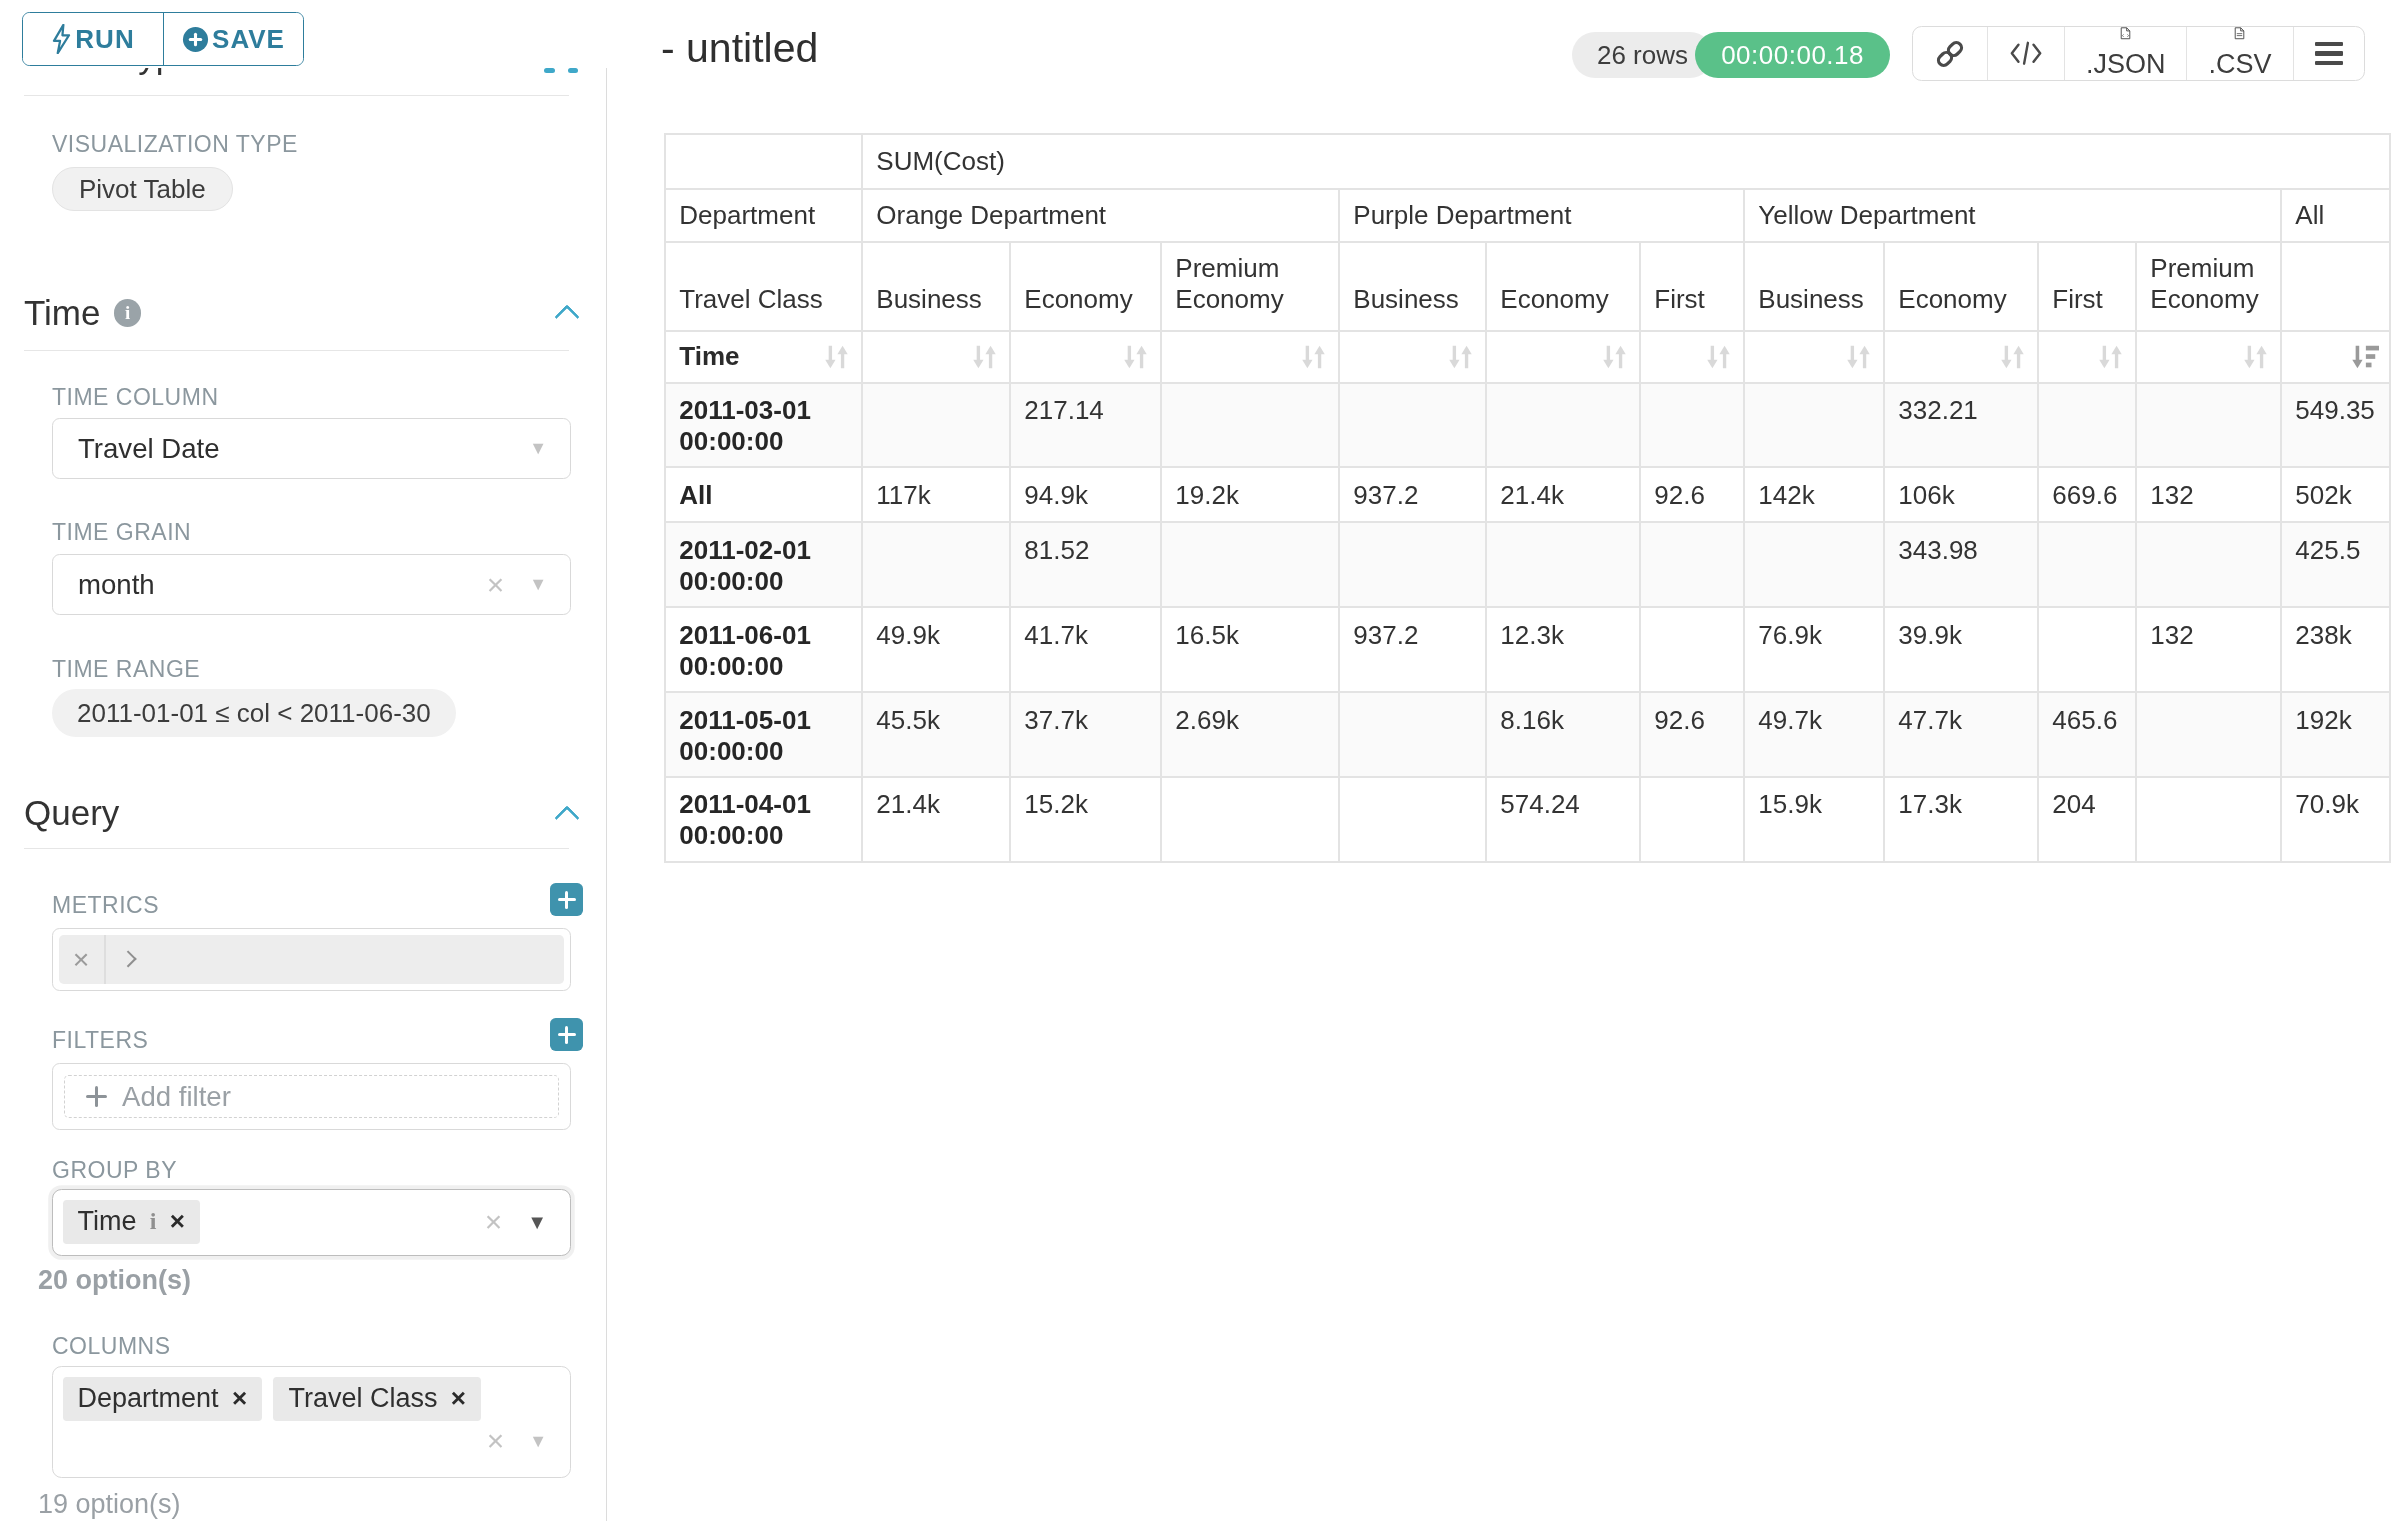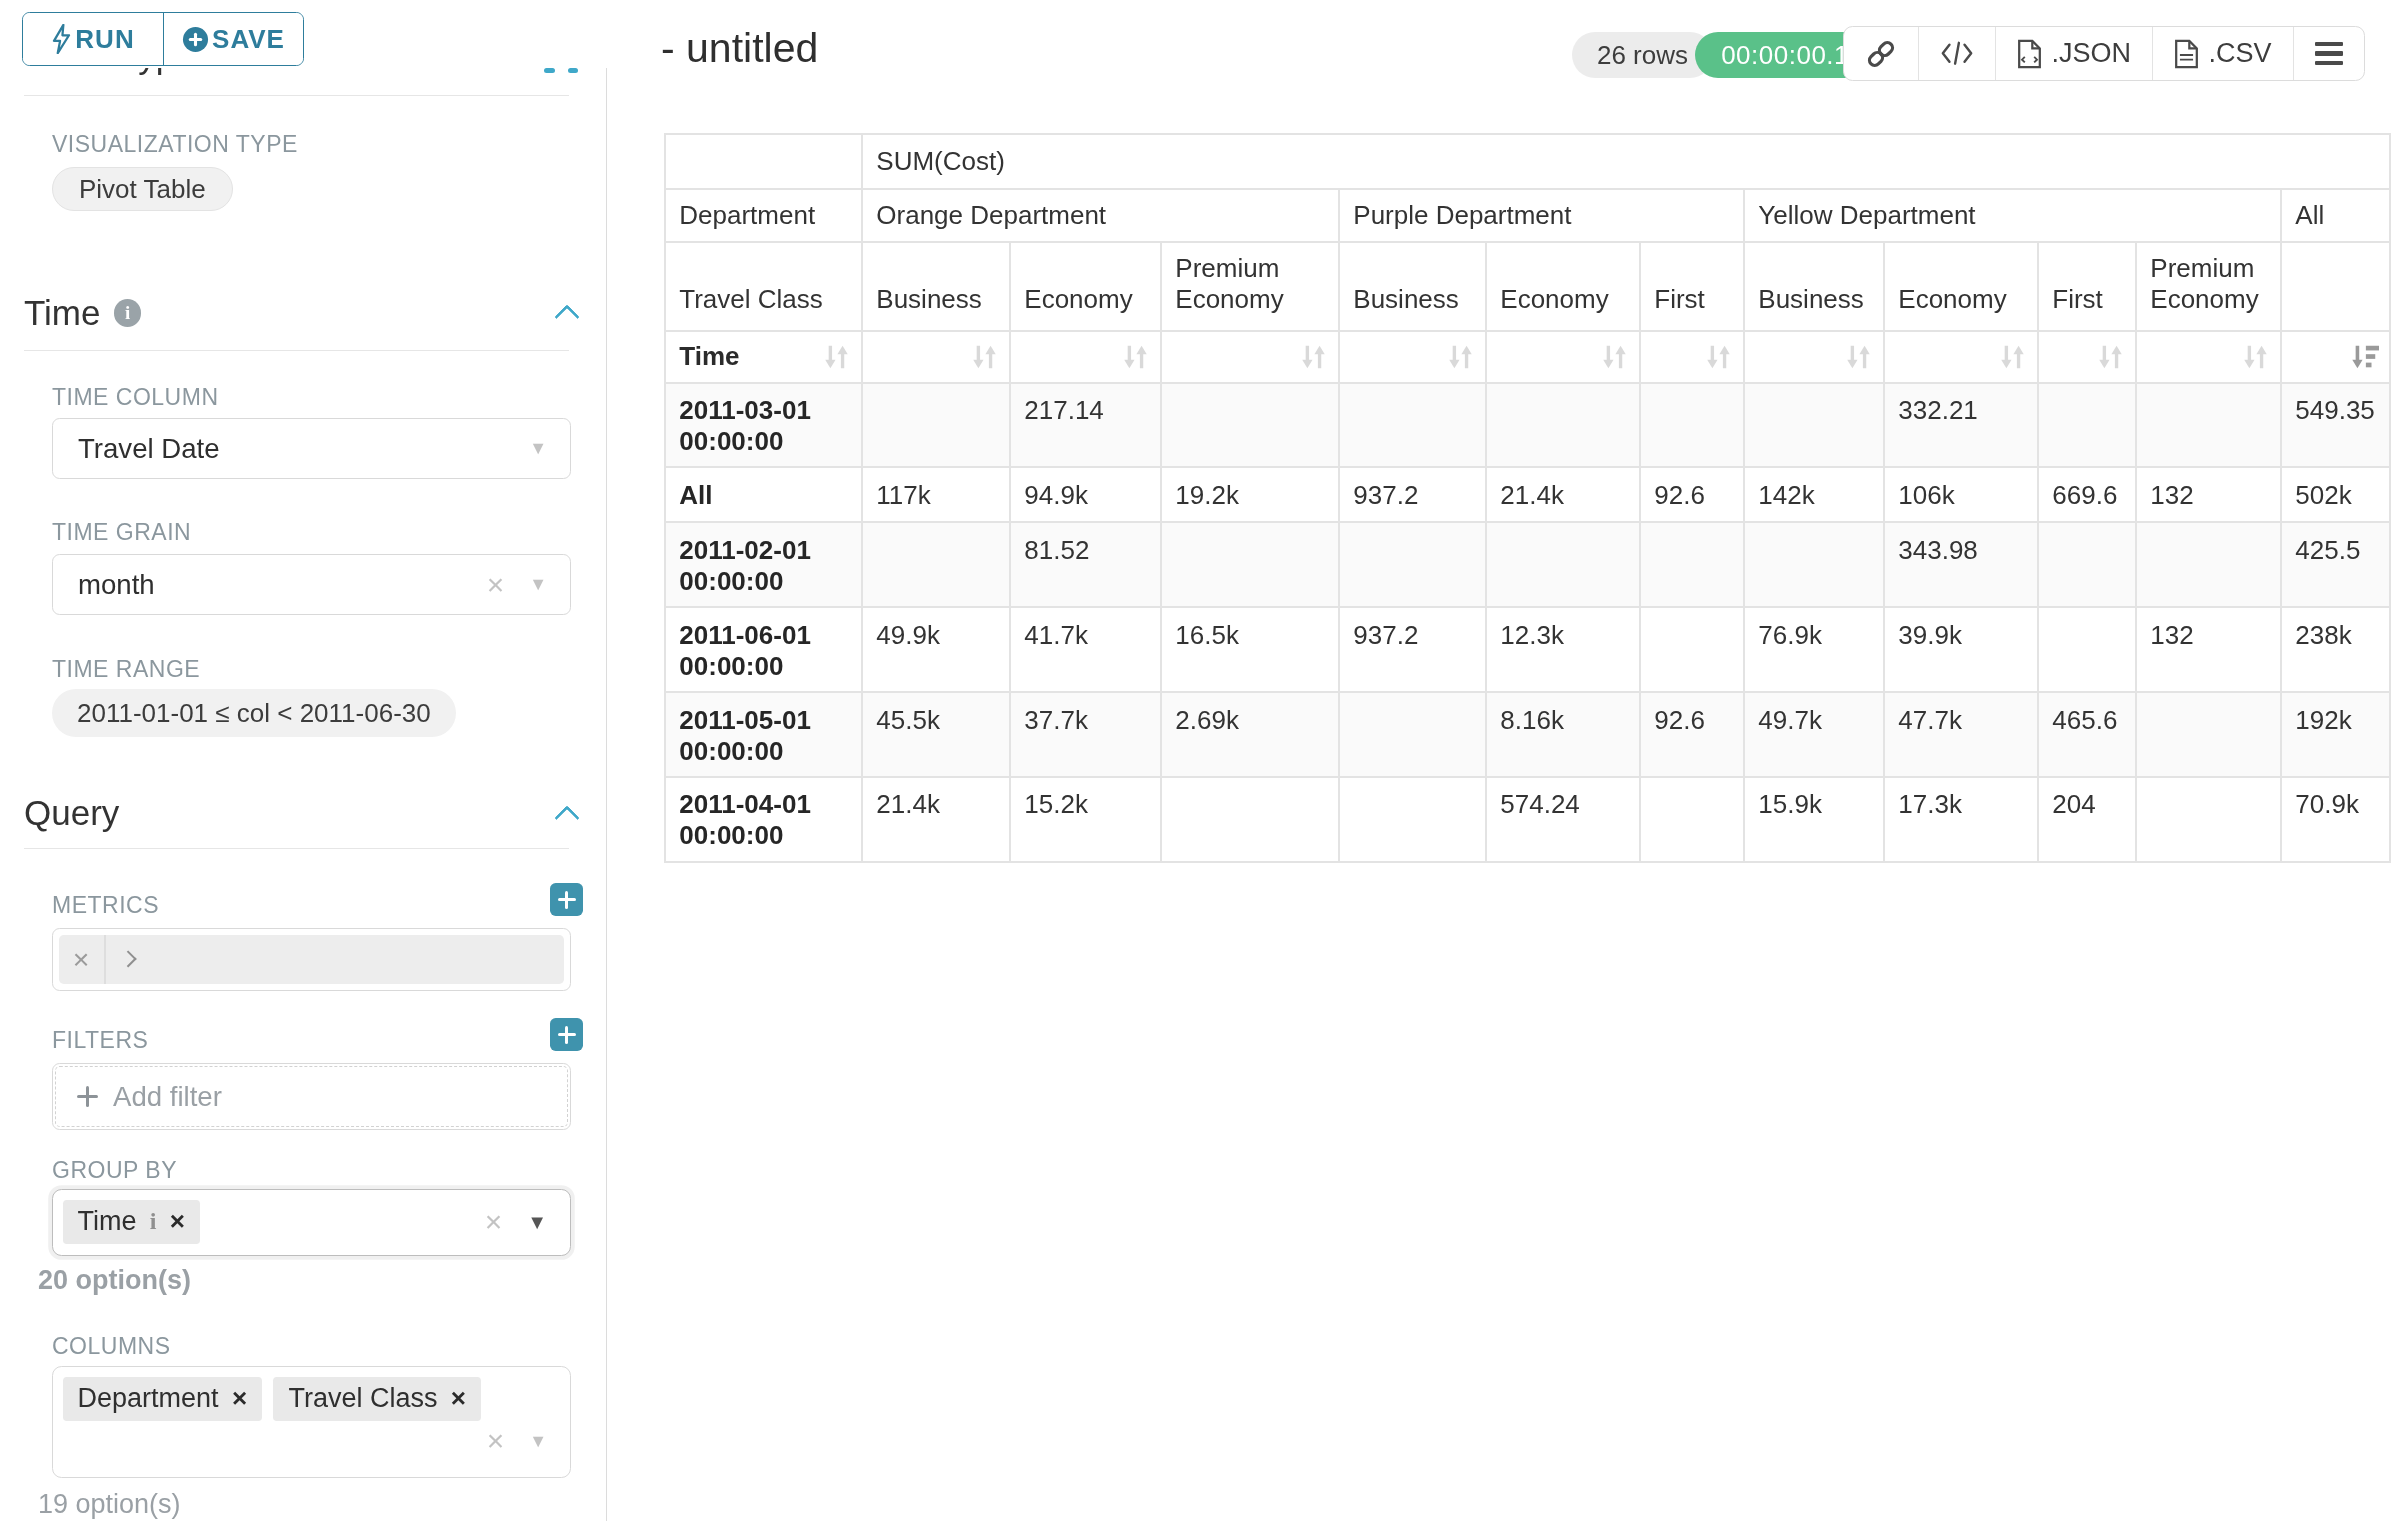--- a/index.html
+++ b/index.html
@@ -45,21 +45,21 @@
   .plus-btn::after  { content:""; position:absolute; width:3.3px; height:18px; background:#fff; border-radius:1.9px; }
 
   .metric-box { position:absolute; left:52px; width:519px; height:63px; border:1.9px solid #d9d9d9; border-radius:7.6px; padding:5.7px; background:#fff; }
   .metric-pill { display:flex; height:100%; background:#ededed; border-radius:4.8px; align-items:stretch; overflow:hidden; }
   .metric-pill .seg-x { width:46px; display:flex; align-items:center; justify-content:center; color:#9b9b9b; font-size:28.5px; border-right:1.9px solid #dedede; }
   .metric-pill .seg-label { flex:1; display:flex; align-items:center; gap:9.5px; padding-left:19px; font-size:27px; color:#2f2f2f; }
   .fx { font-style:italic; font-family:"Liberation Serif", serif; font-size:25px; color:#4a4a4a; }
   .metric-pill .seg-arrow { width:46px; display:flex; align-items:center; justify-content:center; border-left:1.9px solid #dedede; }
   .chev-right { width:12.4px; height:12.4px; border-right:2.9px solid #8f8f8f; border-top:2.9px solid #8f8f8f; transform:rotate(45deg); }
 
-  .addfilter-box { position:absolute; left:52px; width:519px; height:67px; border:1.9px solid #d9d9d9; border-radius:7.6px; padding:2px; background:#fff; }
+  .addfilter-box { position:absolute; left:52px; width:519px; height:67px; border:1.9px solid #d9d9d9; border-radius:7.6px; padding:11px; background:#fff; }
   .addfilter-inner { height:100%; border:1.9px dashed #d2d2d2; border-radius:4.8px; display:flex; align-items:center; gap:15px; padding-left:21px; color:#9aa0a5; font-size:27.6px; }
   .plus-glyph { position:relative; width:21px; height:21px; }
   .plus-glyph::before { content:""; position:absolute; top:8.6px; left:0; width:21px; height:3.8px; background:#8d9398; border-radius:1.9px; }
   .plus-glyph::after { content:""; position:absolute; left:8.6px; top:0; width:3.8px; height:21px; background:#8d9398; border-radius:1.9px; }
 
   .multiselect { position:absolute; left:52px; width:519px; background:#fff; border:1.9px solid #d9d9d9; border-radius:9.5px; }
   .multiselect.focused { border-color:#bdbdbd; box-shadow:0 0 0 3.8px rgba(0,0,0,0.06); }
   .ms-tags { display:flex; gap:11.4px; padding:9.5px; flex-wrap:wrap; }
   .tag { display:inline-flex; align-items:center; gap:13.3px; height:44px; padding:0 15px; background:#e9e9e9; border-radius:3.8px; font-size:27px; color:#2f2f2f; }
   .tag .tag-x { font-weight:700; color:#2b2b2b; font-size:26px; }
@@ -69,21 +69,21 @@
 
   
   .main { position:absolute; left:607px; top:0; right:0; height:1522px; background:#fff; }
   .chart-title { position:absolute; left:54px; top:25px; font-size:41px; font-weight:500; color:#2f2f2f; }
 
   .rows-pill { position:absolute; top:32px; right:693px; height:46px; display:flex; align-items:center; padding:0 25px; background:#ececec; border-radius:23px; font-size:26px; color:#3d3d3d; }
   .timer-pill { position:absolute; top:32px; right:516px; height:46px; display:flex; align-items:center; padding:0 26px; background:#5ac189; border-radius:23px; font-size:26px; color:#fff; letter-spacing:0.5px; }
 
   .toolbar { position:absolute; top:26px; right:41px; height:55px; display:flex; border:1.9px solid #dcdcdc; border-radius:9.5px; background:#fff; overflow:hidden; }
   .toolbar .tool { display:flex; align-items:center; justify-content:center; gap:9.5px; padding:0 21px; color:#3d3d3d; font-size:27px; font-weight:500; }
-  .toolbar .tool + .tool { border-left:1.9px solid #e3e3e3; }
+  .toolbar .tool + .tool { border-left:1.9px solid #e3e3e3;flex-direction:column; }
   .hamburger { display:flex; flex-direction:column; gap:4.8px; }
   .hamburger i { width:28.5px; height:4.8px; background:#4a4a4a; border-radius:1px; }
 
   
   .pivot-wrap { position:absolute; left:57px; top:133px; }
   table.pivot { border-collapse:separate; border-spacing:2.9px; background:#e3e3e3; table-layout:fixed; }
   table.pivot td, table.pivot th { background:#fff; font-size:26px; font-weight:400; text-align:left; vertical-align:middle; padding:9.5px 13.3px; color:#333; }
   th.dim { font-weight:500; color:#2f2f2f; }
   th.grp { font-weight:500; color:#2f2f2f; }
   tr.subhead th { vertical-align:bottom; padding-bottom:15px; font-weight:500; }

